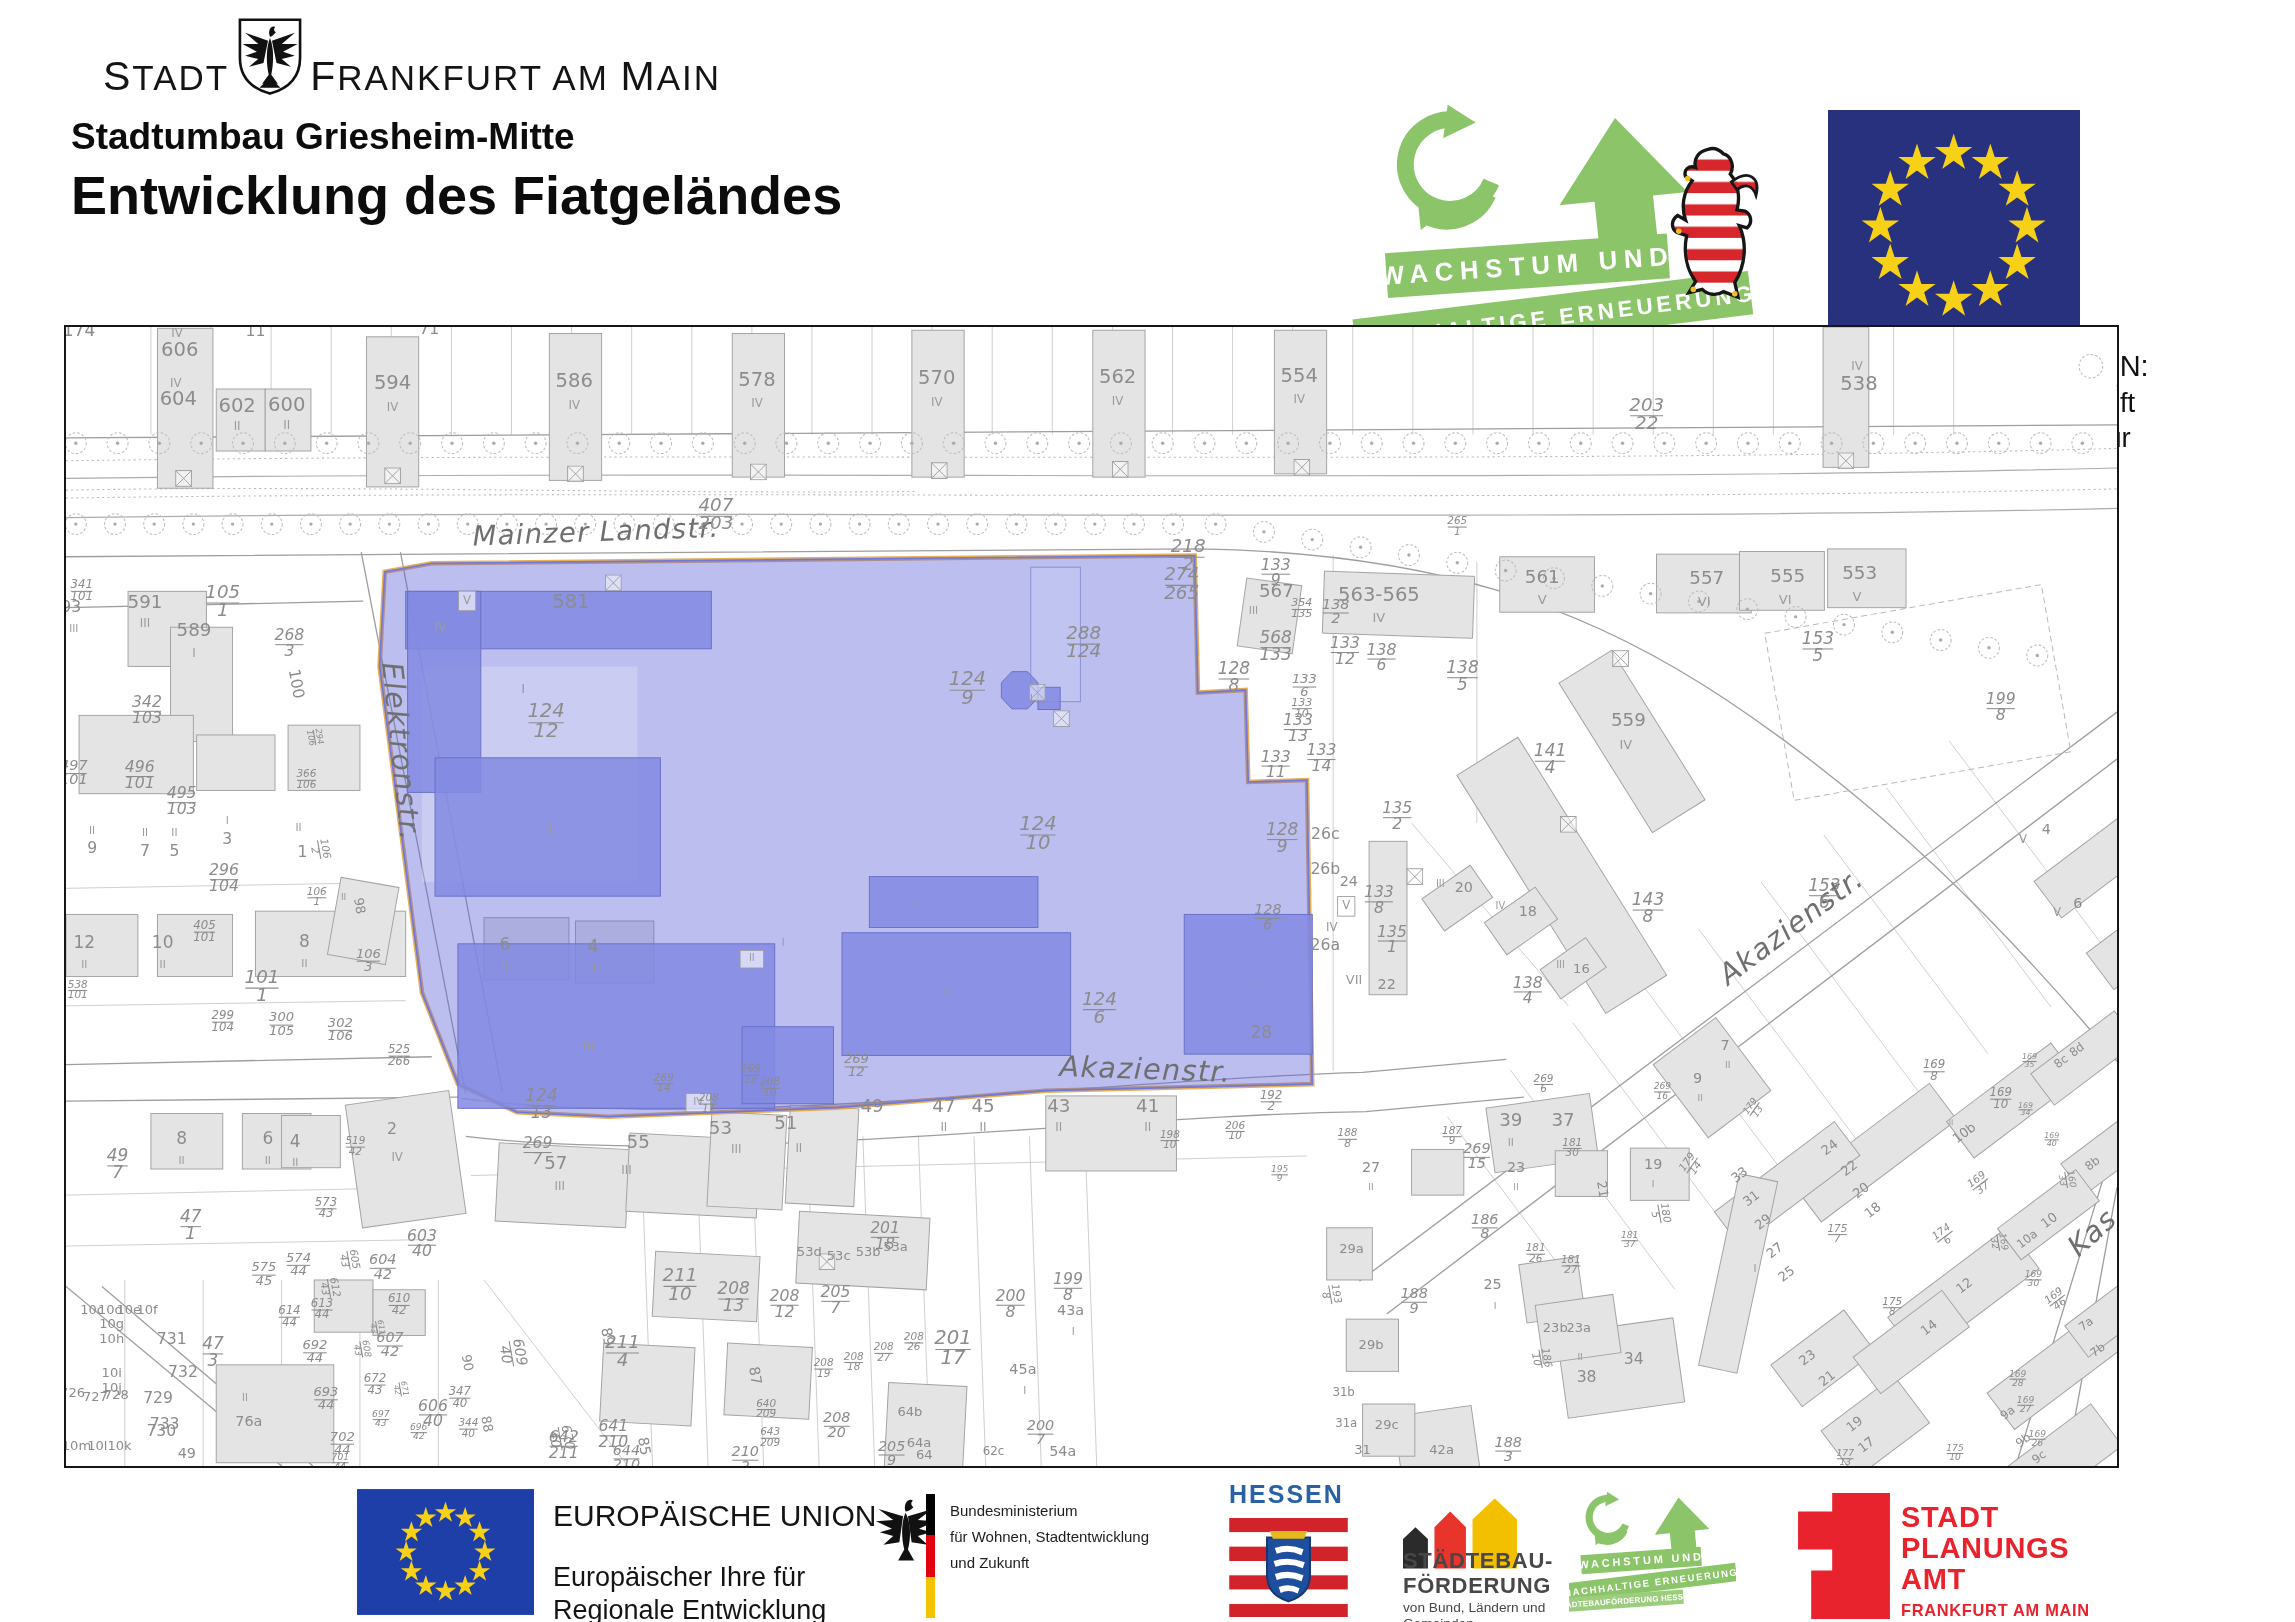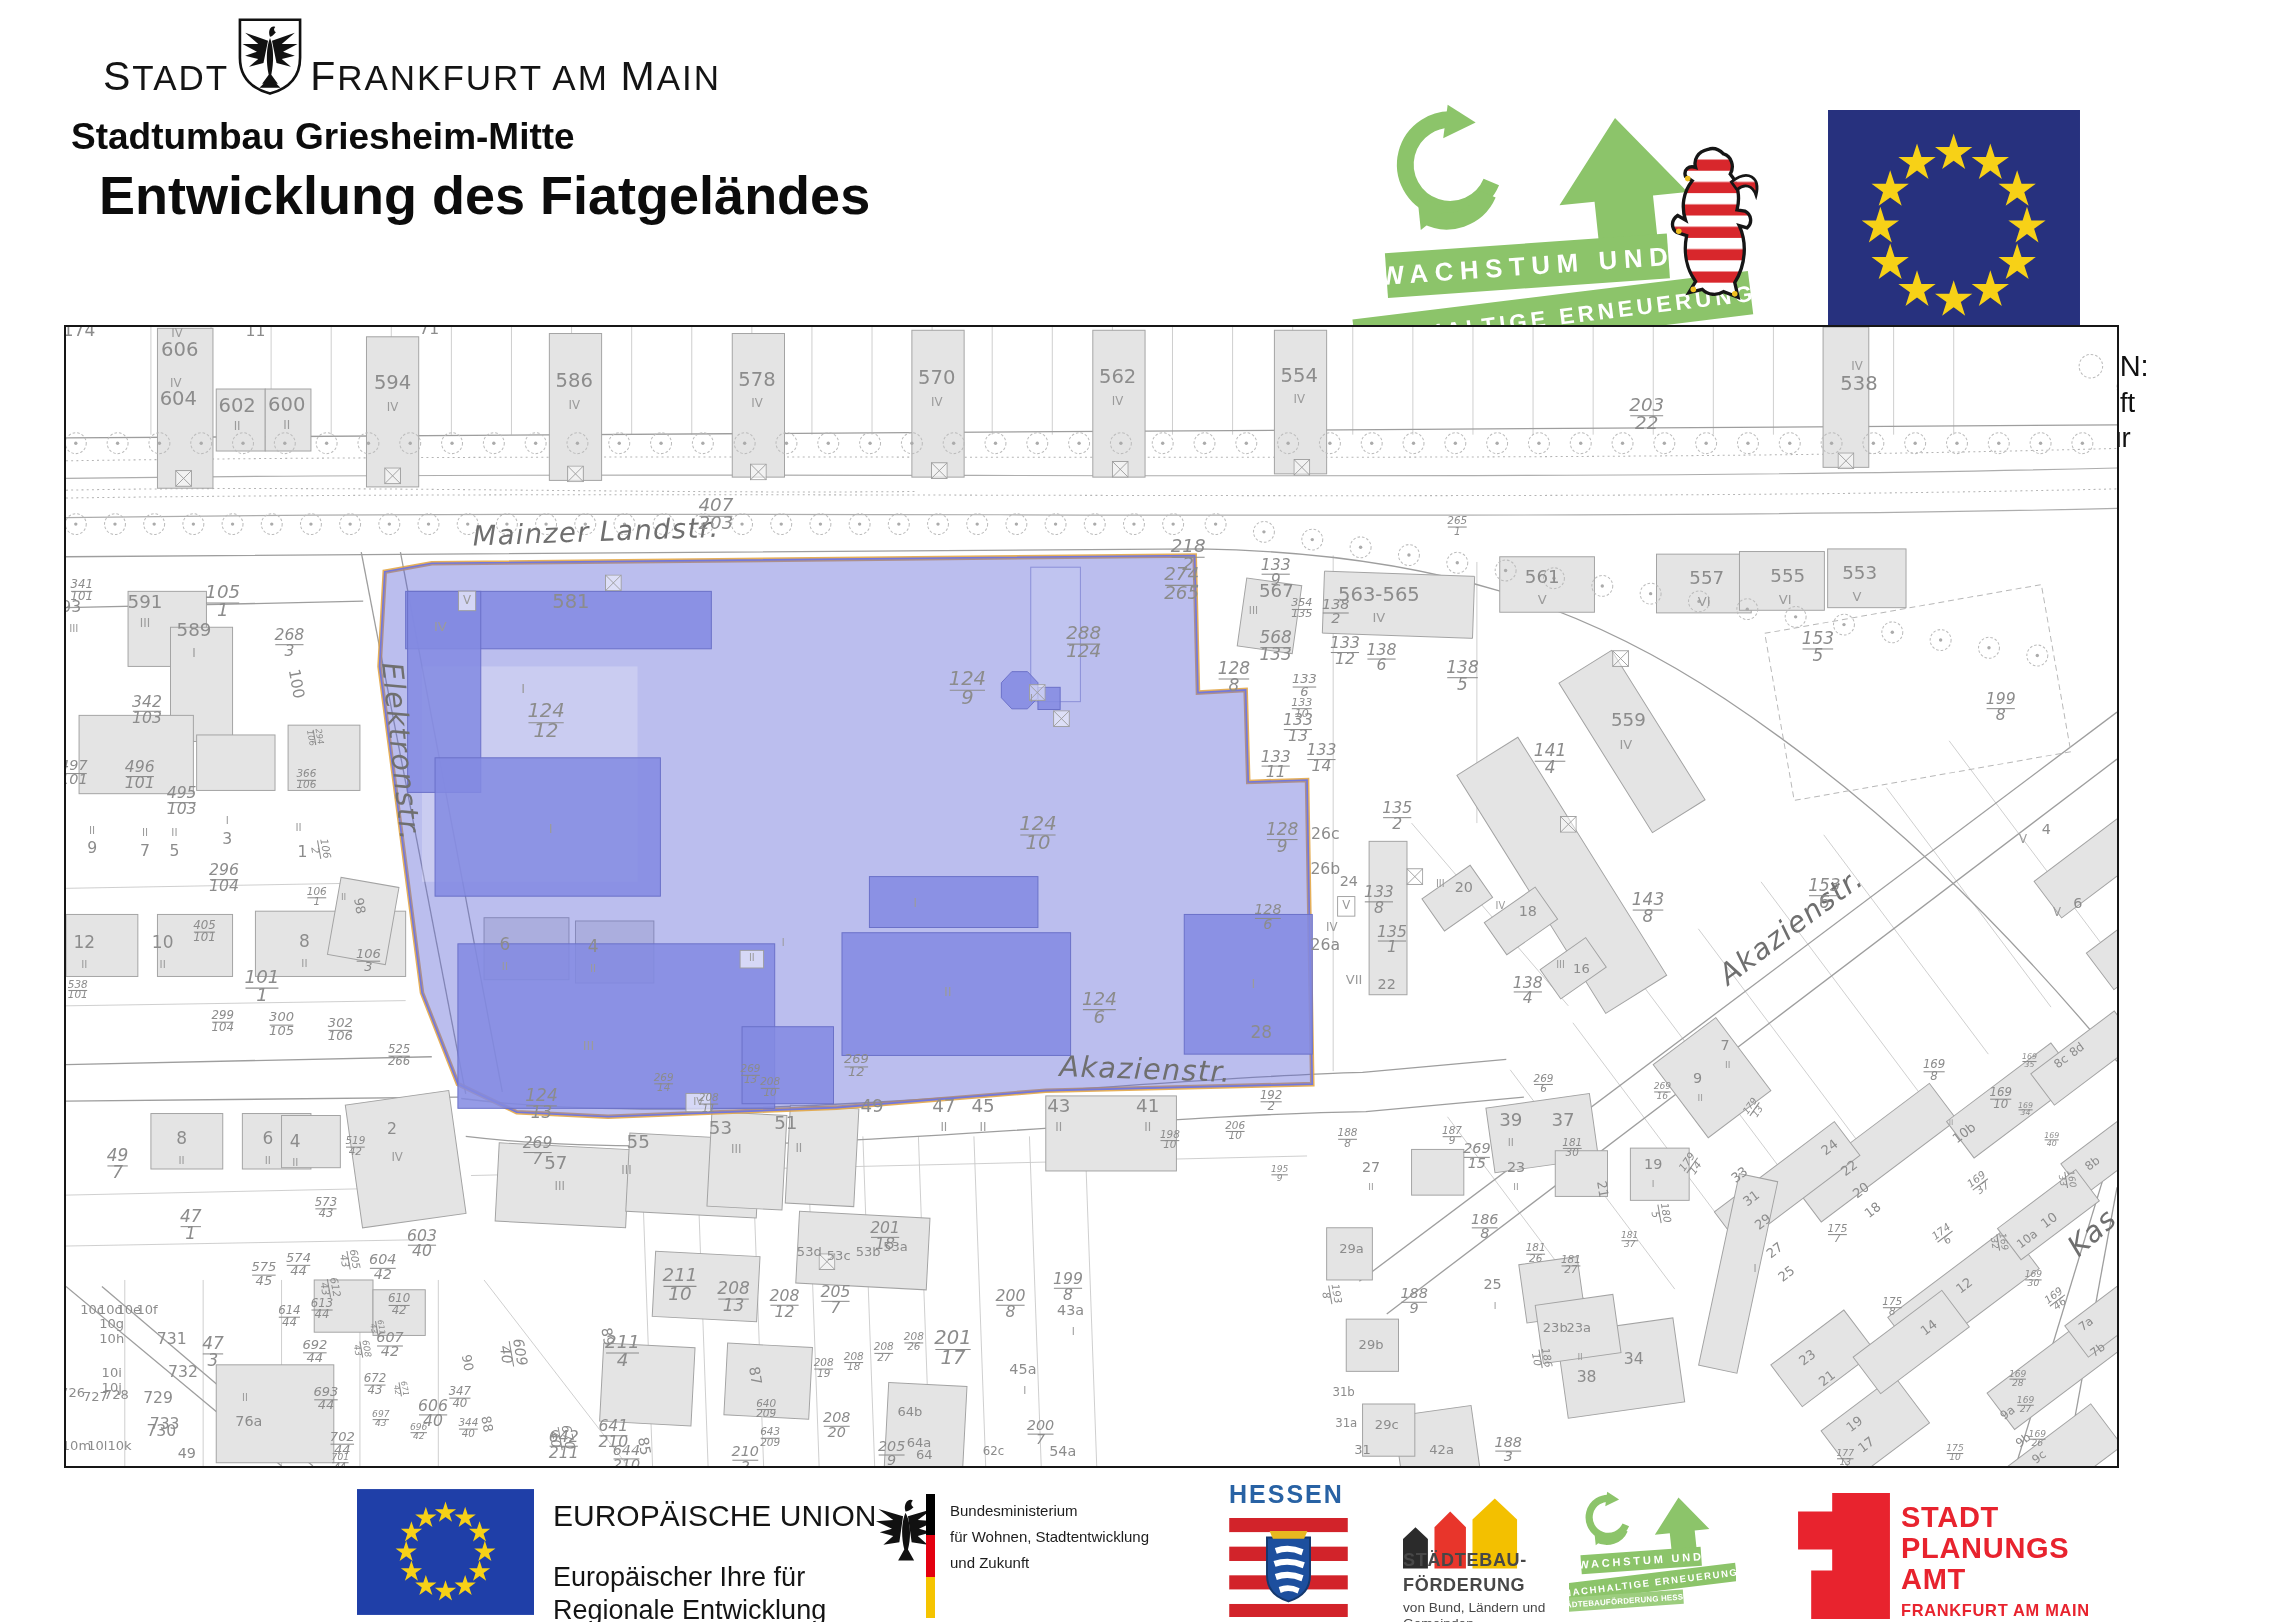--- a/index.html
+++ b/index.html
@@ -4,21 +4,21 @@
 <style>
   html,body{margin:0;padding:0;background:#ffffff;}
   body{width:2295px;height:1622px;position:relative;font-family:"Liberation Sans",sans-serif;overflow:hidden;}
   .abs{position:absolute;}
   
   .citylogo{left:103px;top:17px;display:flex;align-items:flex-end;color:#141414;}
   .citylogo .w{font-family:"Liberation Sans",sans-serif;font-weight:400;letter-spacing:2px;line-height:1;}
   .citylogo .big{font-size:41px;}
   .citylogo .sm{font-size:35px;}
   .subtitle{left:71px;top:116px;font-size:37px;font-weight:700;color:#0c0c0c;letter-spacing:0px;}
-  .maintitle{left:71px;top:164px;font-size:54px;font-weight:700;color:#0c0c0c;margin-left:28px;}
+  .maintitle{left:71px;top:164px;font-size:54px;font-weight:700;color:#0c0c0c;}
   .eu-cap{left:1828px;top:348px;width:464px;color:#111;}
   .eu-cap .l1{font-size:29px;line-height:37px;}
   .eu-cap .l2{font-size:27.5px;line-height:35px;}
   
   .map-frame{left:64px;top:325px;width:2055px;height:1143px;border:2px solid #161616;background:#ffffff;box-sizing:border-box;}
   .map-frame svg{display:block;width:100%;height:100%;}
   
   .bld{fill:#e4e4e4;stroke:#a3a3a3;stroke-width:1.5;}
   .bldp{fill:none;stroke:#b8b8b8;stroke-width:1.5;stroke-dasharray:9 6;}
   .pline{stroke:#cbcbcb;stroke-width:1.4;fill:none;}
@@ -38,21 +38,21 @@
   text.mlbl.r{fill:#9b9b9b;}
   text.mlbl.s{fill:#6f6f6f;letter-spacing:2px;}
   .ul{stroke:#8c8c8c;stroke-width:1.6;}
   .lblbox{fill:#ffffff;fill-opacity:.65;stroke:#9d9d9d;stroke-width:1.4;}
   
   .ptxt{fill:#ffffff;font-family:"Liberation Sans",sans-serif;font-weight:700;}
   .f-eu-t{left:553px;top:1499px;font-size:30px;color:#141414;}
   .f-eu-s{left:553px;top:1561px;font-size:27px;line-height:33px;color:#141414;}
   .bund-txt{left:950px;top:1498px;font-size:15px;line-height:26px;color:#1d1d1d;}
   .hessen-t{left:1229px;top:1480px;font-size:25px;font-weight:700;color:#2862a4;letter-spacing:2px;}
-  .stb-t{left:1403px;top:1548px;font-size:18px;font-weight:700;color:#474747;line-height:25px;letter-spacing:0.7px;}
+  .stb-t{left:1403px;top:1548px;font-size:22px;font-weight:700;color:#474747;line-height:25px;letter-spacing:0.7px;}
   .stb-s{left:1403px;top:1600px;font-size:13.7px;color:#474747;line-height:16.4px;}
   .spa-t{left:1901px;top:1502px;font-size:29px;font-weight:800;color:#e8232e;line-height:31px;letter-spacing:0.7px;}
   .spa-s{left:1901px;top:1601px;font-size:16.4px;font-weight:700;color:#e8232e;letter-spacing:0.7px;}
   .bar3{left:926px;top:1494px;width:9.2px;height:124px;}
   .bar3 div{width:100%;height:33.33%;}
 </style>
 </head>
 <body>
 
 <div class="abs citylogo">

